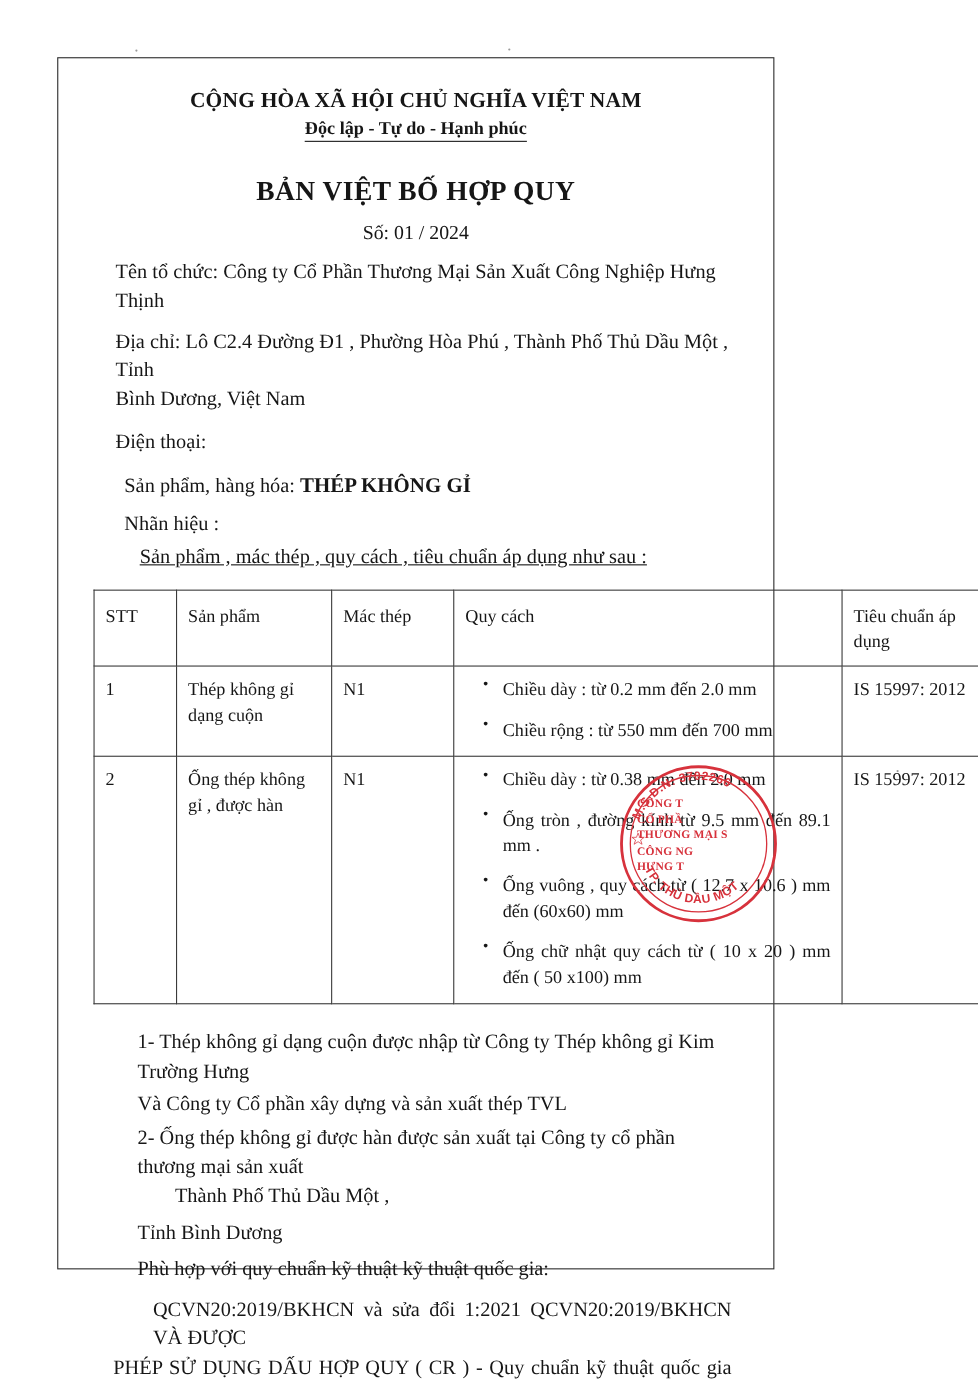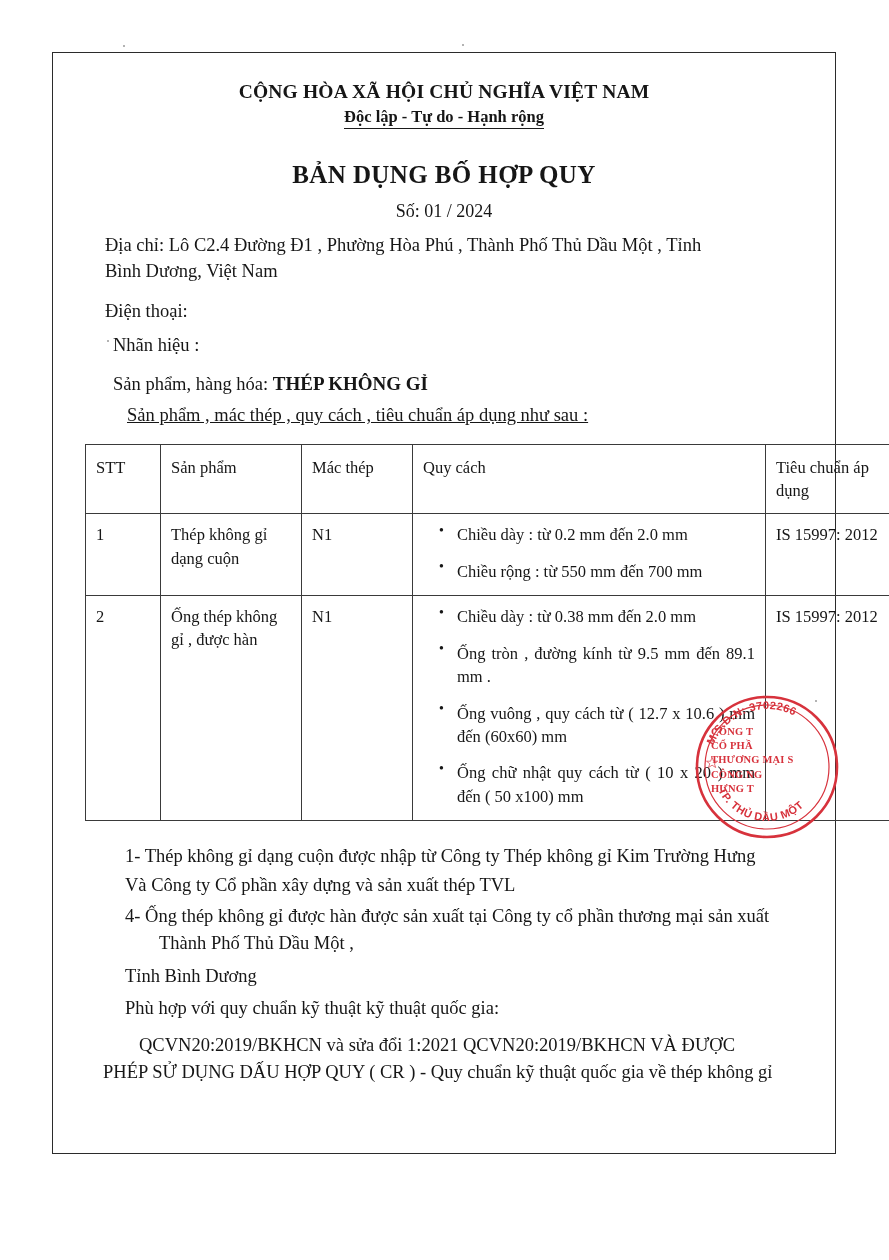--- a/index.html
+++ b/index.html
@@ -12,21 +12,21 @@
     height: 1260px;
     font-family: "Liberation Serif", serif;
     color: #161616;
     position: relative;
     overflow: hidden;
   }
   .page {
     position: absolute;
     left: 52px;
     top: 52px;
-    width: 784px;
+    width: 652px;
     height: 1102px;
     border: 1.5px solid #2b2b2b;
     box-sizing: border-box;
     background: #fff;
   }
   .inner {
     padding: 20px 26px 0 26px;
     box-sizing: border-box;
   }
   .center { text-align: center; }
@@ -160,34 +160,35 @@
   }
 </style>
 </head>
 <body>
 
 <div class="page">
   <div class="inner">
 
     <div class="center">
       <div class="nation">CỘNG HÒA XÃ HỘI CHỦ NGHĨA VIỆT NAM</div>
-      <div><span class="motto">Độc lập - Tự do - Hạnh rộng</span></div>
-      <div class="doc-title">BẢN DỤNG BỐ HỢP QUY</div>
+      <div><span class="motto">Độc lập - Tự do - Hạnh phúc</span></div>
+      <div class="doc-title">BẢN VIỆT BỐ HỢP QUY</div>
       <div class="doc-number">Số: 01 / 2024</div>
     </div>
 
+    <div class="para indent">Tên tổ chức: Công ty Cổ Phần Thương Mại Sản Xuất Công Nghiệp Hưng Thịnh</div>
     <div class="para indent" style="margin-top:10px;">Địa chỉ: Lô C2.4 Đường Đ1 , Phường Hòa Phú , Thành Phố Thủ Dầu Một , Tỉnh</div>
     <div class="para indent" style="margin-top:0;">Bình Dương, Việt Nam</div>
     <div class="para indent">Điện thoại:</div>
 
-    <div class="para indent2" style="margin-top:8px;">Nhãn hiệu :</div>
     <div class="para indent2">
       <span>Sản phẩm, hàng hóa:</span>
       <span class="prod-name">THÉP KHÔNG GỈ</span>
     </div>
+    <div class="para indent2" style="margin-top:8px;">Nhãn hiệu :</div>
     <div class="para indent2" style="margin-top:4px;padding-left:48px;text-decoration:underline;">Sản phẩm , mác thép , quy cách , tiêu chuẩn áp dụng như sau :</div>
 
     <table class="spec">
       <thead>
         <tr>
           <th class="col-stt">STT</th>
           <th class="col-sp">Sản phẩm</th>
           <th class="col-mac">Mác thép</th>
           <th class="col-quy">Quy cách</th>
           <th class="col-tc">Tiêu chuẩn áp dụng</th>
@@ -219,21 +220,21 @@
             </ul>
           </td>
           <td class="col-tc">IS 15997: 2012</td>
         </tr>
       </tbody>
     </table>
 
     <div class="notes">
       <div class="note-item">1-  Thép không gỉ dạng cuộn được nhập từ Công ty Thép không gỉ Kim Trường Hưng</div>
       <div class="note-item">Và Công ty Cổ phần xây dựng và sản xuất thép TVL</div>
-      <div class="note-item" style="margin-top:4px;">4-  Ống thép không gỉ được hàn được sản xuất tại Công ty cổ phần thương mại sản xuất</div>
+      <div class="note-item" style="margin-top:4px;">2-  Ống thép không gỉ được hàn được sản xuất tại Công ty cổ phần thương mại sản xuất</div>
       <div class="note-sub">Thành Phố Thủ Dầu Một ,</div>
       <div class="note-plain">Tỉnh Bình Dương</div>
       <div class="note-plain">Phù hợp với quy chuẩn kỹ thuật kỹ thuật quốc gia:</div>
     </div>
 
     <div class="tail">
       <div class="l1">QCVN20:2019/BKHCN và sửa đổi 1:2021  QCVN20:2019/BKHCN VÀ ĐƯỢC</div>
       <div class="l2">PHÉP SỬ DỤNG DẤU HỢP QUY ( CR ) -  Quy chuẩn kỹ thuật quốc gia về thép không gỉ</div>
     </div>
 

